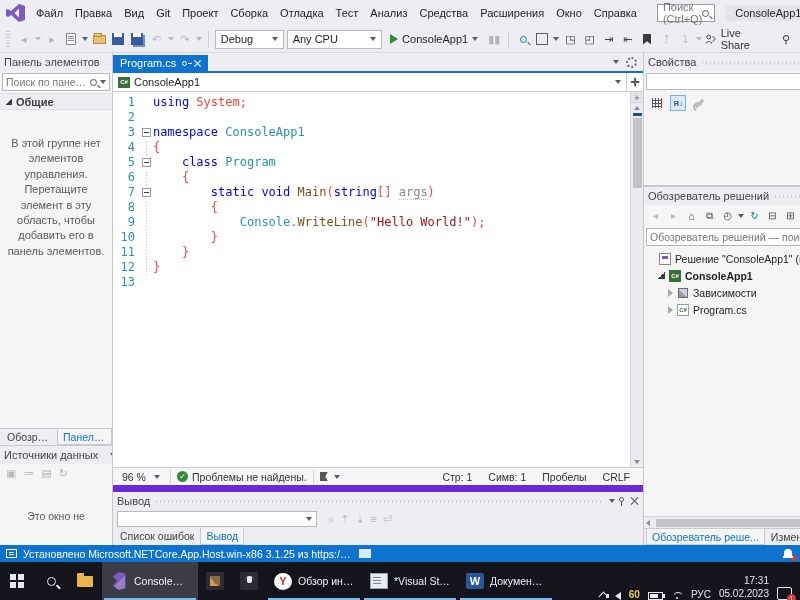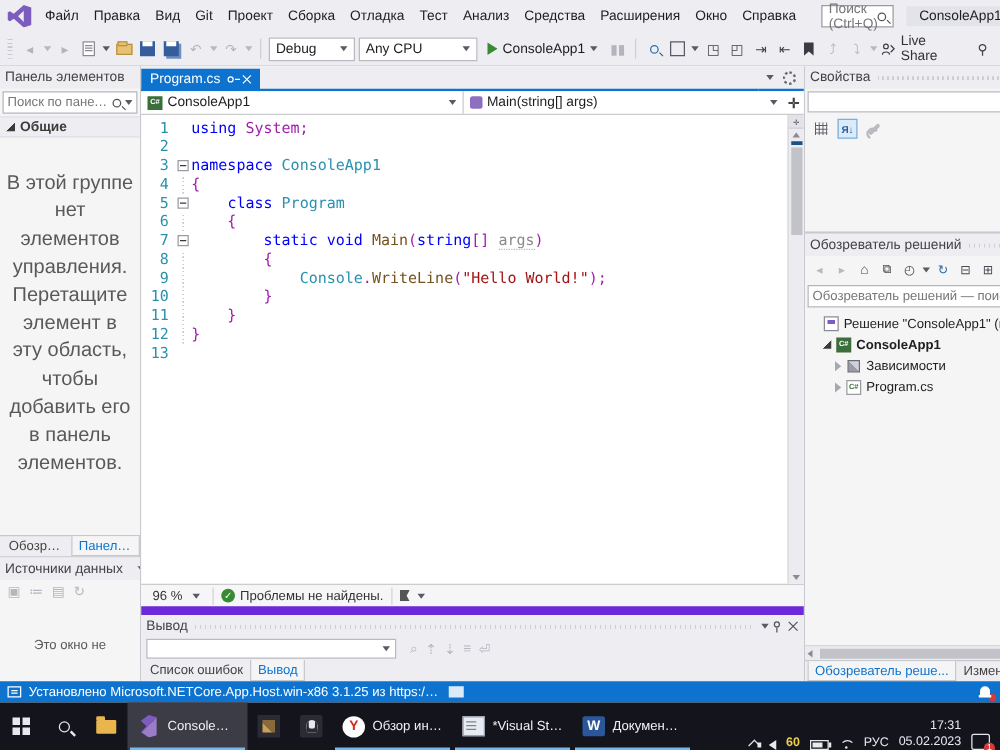--- a/index.html
+++ b/index.html
@@ -53,21 +53,21 @@
 .x-sm::before{transform:rotate(45deg)}.x-sm::after{transform:rotate(-45deg)}
 
 .search-box{height:18px;margin:2px 2px;border:1px solid #b5b5bd;background:#fff;display:flex;align-items:center;gap:3px;padding:0 3px;color:#777;overflow:hidden;white-space:nowrap;flex:0 0 18px}
 .search-box .lbl{flex:1;overflow:hidden;text-overflow:ellipsis;font-size:10.5px}
 .mag{width:7px;height:7px;border:1px solid #555;border-radius:50%;position:relative;flex:0 0 7px}
 .mag::after{content:"";position:absolute;left:6px;top:6px;width:4px;height:1px;background:#555;transform:rotate(45deg)}
 
 .group-header{height:17px;flex:0 0 17px;display:flex;align-items:center;gap:4px;padding:0 5px;background:#eeeef2;border-top:1px solid #e0e0e6;border-bottom:1px solid #e0e0e6;font-weight:bold;color:#3b3b3b}
 .exp-e{width:7px;height:7px;background:linear-gradient(135deg,transparent 50%,#3b3b3b 50%)}
 .exp-c{width:0;height:0;border-top:4px solid transparent;border-bottom:4px solid transparent;border-left:5px solid #a7a7af}
-.toolbox-body{flex:1;padding:26px 5px 0;text-align:center;color:#595959;line-height:1.4;font-size:16px}
+.toolbox-body{flex:1;padding:26px 5px 0;text-align:center;color:#595959;line-height:1.4;font-size:11px}
 .side-tabs{height:17px;flex:0 0 17px;display:flex;align-items:stretch;background:#eeeef2;border-top:1px solid #c8c8cf;padding-left:2px;gap:1px}
 .side-tab{padding:2px 5px;font-size:10.5px;color:#444;white-space:nowrap;overflow:hidden;text-overflow:ellipsis}
 .side-tab.active{background:#f5f5f5;color:#0e73cf;border:1px solid #c8c8cf;border-top:none}
 .ds-panel{height:100px;flex:0 0 100px;display:flex;flex-direction:column;border-top:1px solid #c8c8cf}
 .ds-icons{height:18px;display:flex;align-items:center;gap:7px;padding:0 6px;color:#b6b6be;font-size:11px;background:#f5f5f5}
 .ds-body{flex:1;display:flex;align-items:flex-start;justify-content:center;padding-top:28px;color:#595959;font-size:10.5px}
 
 
 .tabstrip{height:20px;flex:0 0 20px;display:flex;align-items:flex-end;background:#eeeef2}
 .doc-tab{height:18px;background:#0e73cf;color:#fff;display:flex;align-items:center;gap:6px;padding:0 7px;border-bottom:2px solid #0e73cf}
@@ -95,21 +95,21 @@
 .foldcell{height:15px;display:flex;align-items:center;justify-content:center}
 .fold-box{width:9px;height:9px;border:1px solid #9a9aa2;background:#fff;position:relative}
 .fold-box::after{content:"";position:absolute;left:1px;right:1px;top:3px;height:1px;background:#3a3a3a}
 .fold-line{width:1px;height:15px;background:repeating-linear-gradient(0deg,#b9b9c1 0 1px,transparent 1px 3px)}
 .codecol{flex:1;padding-top:3px;white-space:pre;overflow:hidden}
 .code-line{height:15px;line-height:15px}
 [data-k="kw"]{color:#0000ff}
 [data-k="typ"]{color:#2b91af}
 [data-k="met"]{color:#74531f}
 [data-k="str"]{color:#a31515}
-[data-k="pln"]{color:#a21caf}
+[data-k="pln"]{color:#ef4444}
 [data-k="par"]{color:#8a8a8a;border-bottom:1px dotted #b9b9b9}
 .vscroll{width:13px;flex:0 0 13px;background:#ececf0;border-left:1px solid #d6d6dc;display:flex;flex-direction:column;align-items:center}
 .vs-split{width:100%;height:11px;background:#e2e2e8;border-bottom:1px solid #cfcfd6;display:flex;align-items:center;justify-content:center;color:#555;font-size:8px}
 .vs-arrow{width:0;height:0;border-left:3px solid transparent;border-right:3px solid transparent;margin:3px 0}
 .vs-up{border-bottom:4px solid #8a8a94}.vs-dn{border-top:4px solid #8a8a94;margin-top:auto;margin-bottom:3px}
 .vs-mark{width:9px;height:3px;background:#1d4f8b}
 .vs-thumb{width:9px;height:70px;background:#c2c3c9;margin-top:2px}
 
 .editor-status{height:18px;flex:0 0 18px;display:flex;align-items:center;background:#f6f6f9;border-top:1px solid #ccc;padding:0 5px;gap:6px;font-size:10.5px;color:#333}
 .zoom-combo{display:flex;align-items:center;gap:8px;padding:0 4px;min-width:46px}
@@ -363,25 +363,20 @@
           <span class="car"></span>
           <span class="gear"></span>
         </div>
       </div>
       <div class="navbar">
         <div class="nav-combo">
           <span class="ni-cs">C#</span>
           <span class="lbl">ConsoleApp1</span>
           <span class="car"></span>
         </div>
-        <div class="nav-combo" style="border-right:none">
-          <span class="ni-method"></span>
-          <span class="lbl">Main(string[] args)</span>
-          <span class="car"></span>
-        </div>
         <div class="nav-split">✛</div>
       </div>
       <div class="code-wrap">
         <div class="gutter">
             <div>1</div>
             <div>2</div>
             <div>3</div>
             <div>4</div>
             <div>5</div>
             <div>6</div>
@@ -443,20 +438,26 @@
             <span class="car"></span>
         </div>
         <span class="esep"></span>
         <div class="health">
           <span class="chk"></span>
           <span>Проблемы не найдены.</span>
         </div>
         <span class="esep"></span>
         <span class="flag"></span>
         <span class="car"></span>
+        <div class="ed-right">
+          <span>Стр: 1</span>
+          <span>Симв: 1</span>
+          <span>Пробелы</span>
+          <span>CRLF</span>
+        </div>
       </div>
       <div class="output-panel">
         <div class="panel-title">
           <span>Вывод</span>
           <span class="drag-dots"></span>
           <span class="car"></span>
           <span class="pin"></span>
           <span class="x-sm"></span>
         </div>
         <div class="output-controls">

